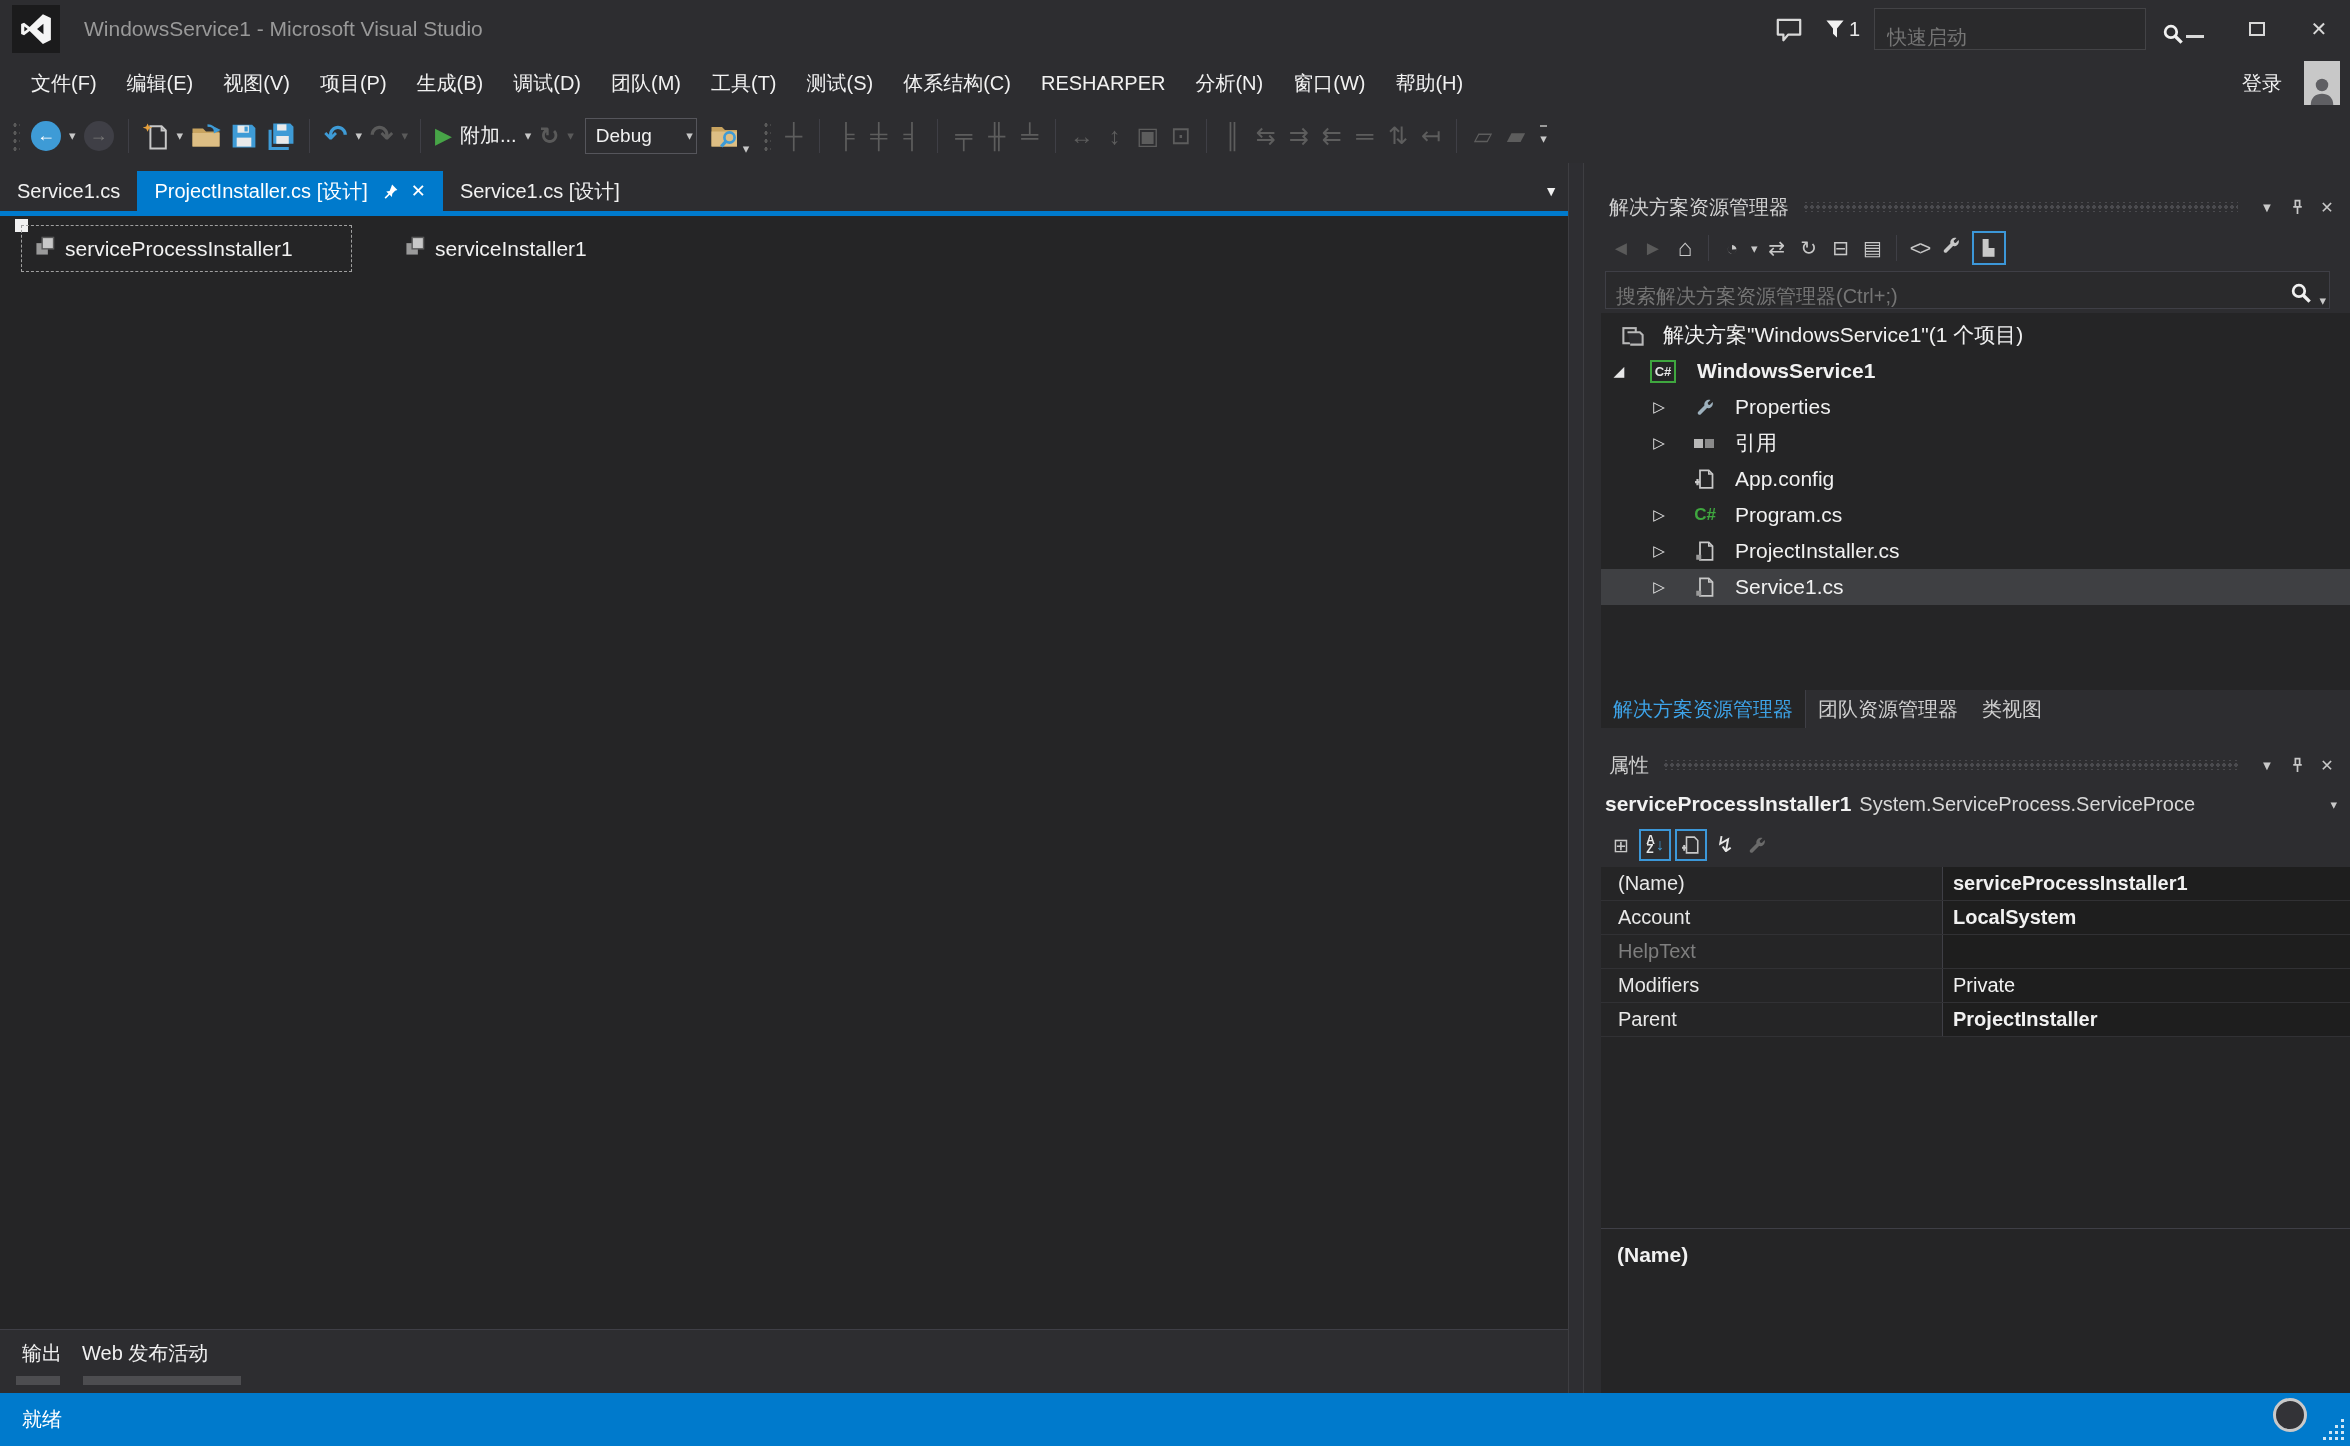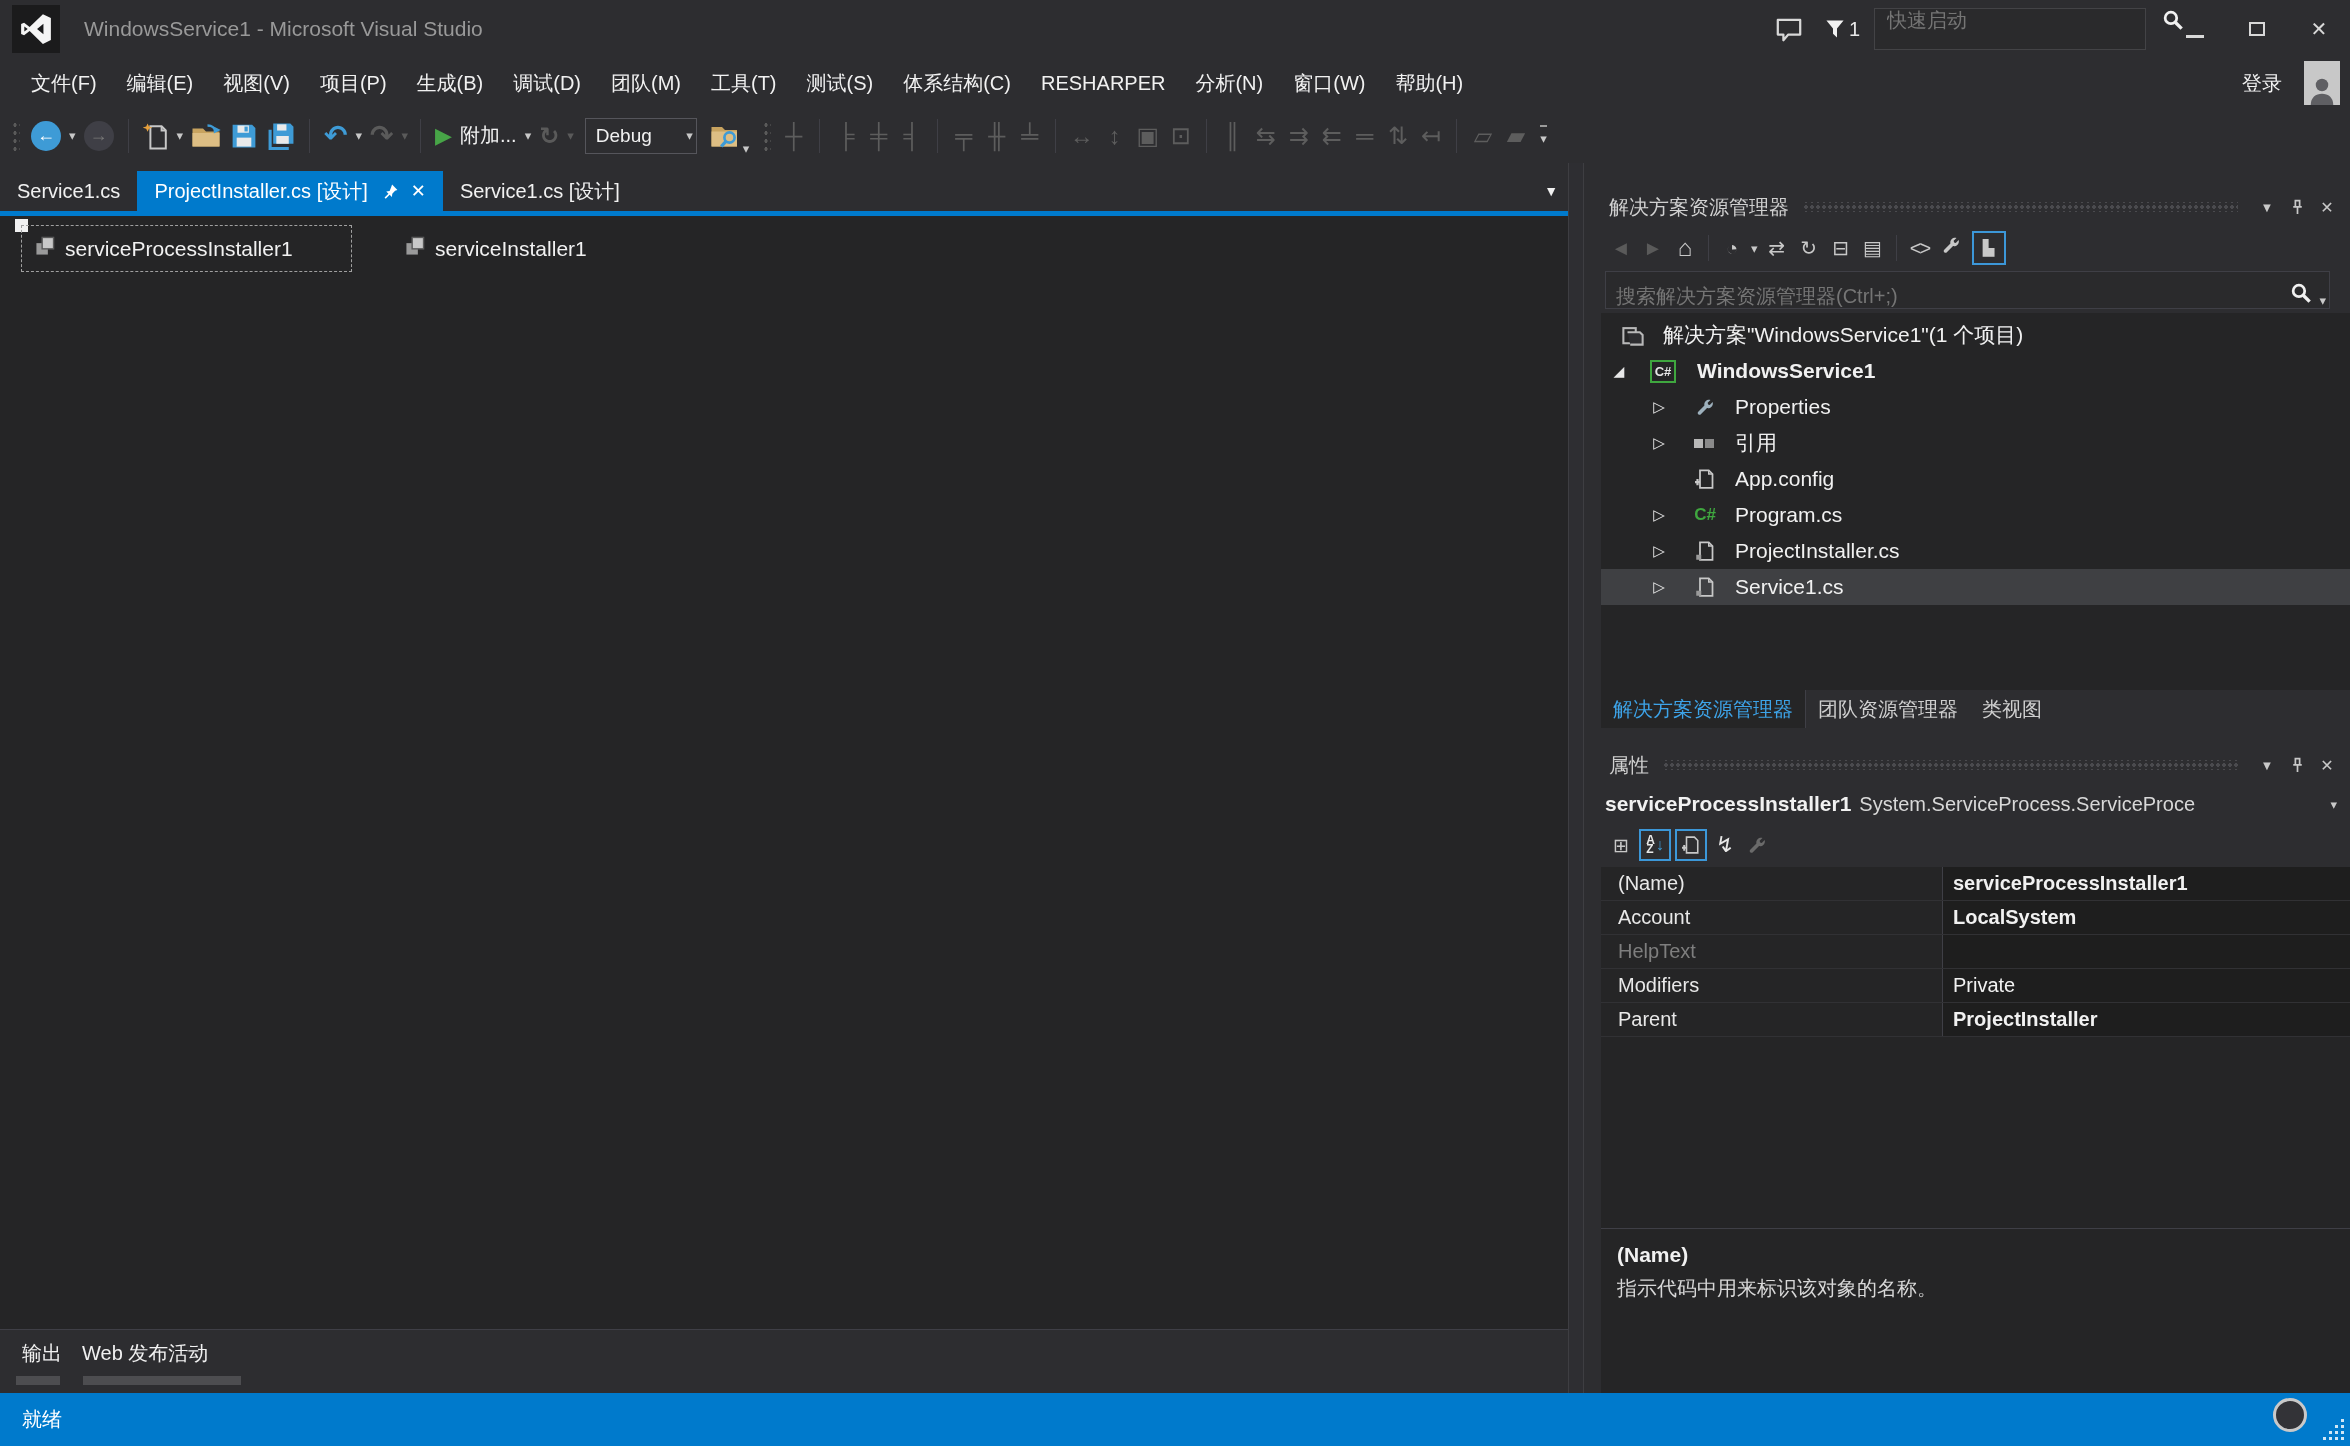--- a/index.html
+++ b/index.html
@@ -8,21 +8,21 @@
   .window { width:2350px; height:1446px; display:flex; flex-direction:column; background:#2D2D30; }
 
   
   .titlebar { height:58px; display:flex; align-items:center; flex:none; }
   .vslogo { width:48px; height:48px; margin-left:12px; background:#1B1B1C; display:flex; align-items:center; justify-content:center; }
   .apptitle { margin-left:24px; font-size:21px; color:#999; }
   .tb-right { margin-left:auto; display:flex; align-items:center; }
   .tb-ico { width:44px; height:44px; display:flex; align-items:center; justify-content:center; }
   .notif { display:flex; align-items:center; gap:4px; margin:0 14px; }
   .notif span { font-size:20px; color:#E8E8E8; }
-  .quicklaunch { width:272px; height:42px; background:#2A2A2C; border:1px solid #434346; display:flex; align-items:flex-start; margin-right:18px; }
+  .quicklaunch { width:272px; height:42px; background:#2A2A2C; border:1px solid #434346; display:flex; align-items:flex-end; margin-right:18px; }
   .quicklaunch input { flex:1; background:transparent; border:none; outline:none; color:#8A8A8A; font-size:20px; padding-left:12px; font-family:inherit; }
   .winbtn { width:62px; height:44px; display:flex; align-items:center; justify-content:center; color:#D8D8D8; font-size:20px; }
   .minbar { width:18px; height:3px; background:#D8D8D8; margin-top:14px; }
   .maxbox { width:16px; height:14px; border:2px solid #D8D8D8; }
 
   
   .menubar { height:50px; display:flex; align-items:center; padding-left:16px; flex:none; }
   .menu-item { font-size:20px; color:#F1F1F1; padding:8px 15px; }
   .signin { margin-left:auto; font-size:20px; padding:0 22px; }
   .avatar { width:36px; height:44px; background:#C8C8C8; margin-right:10px; display:flex; align-items:flex-end; justify-content:center; }
@@ -545,21 +545,20 @@
             <div class="pval">Private</div>
           </div>
           <div class="prow">
             <div class="pname">Parent</div>
             <div class="pval bold">ProjectInstaller</div>
           </div>
         </div>
         <div class="pfill"></div>
         <div class="pdesc">
           <div class="dt">(Name)</div>
-          <div class="db">指示代码中用来标识该对象的名称。</div>
         </div>
       </div>
     </div>
   </div>
 
   <div class="statusbar">
     <span class="status-text">就绪</span>
     <div class="statcirc"></div>
     <svg class="gripdots" width="26" height="26" viewBox="0 0 26 26">
       <g fill="#CFE6F5">

